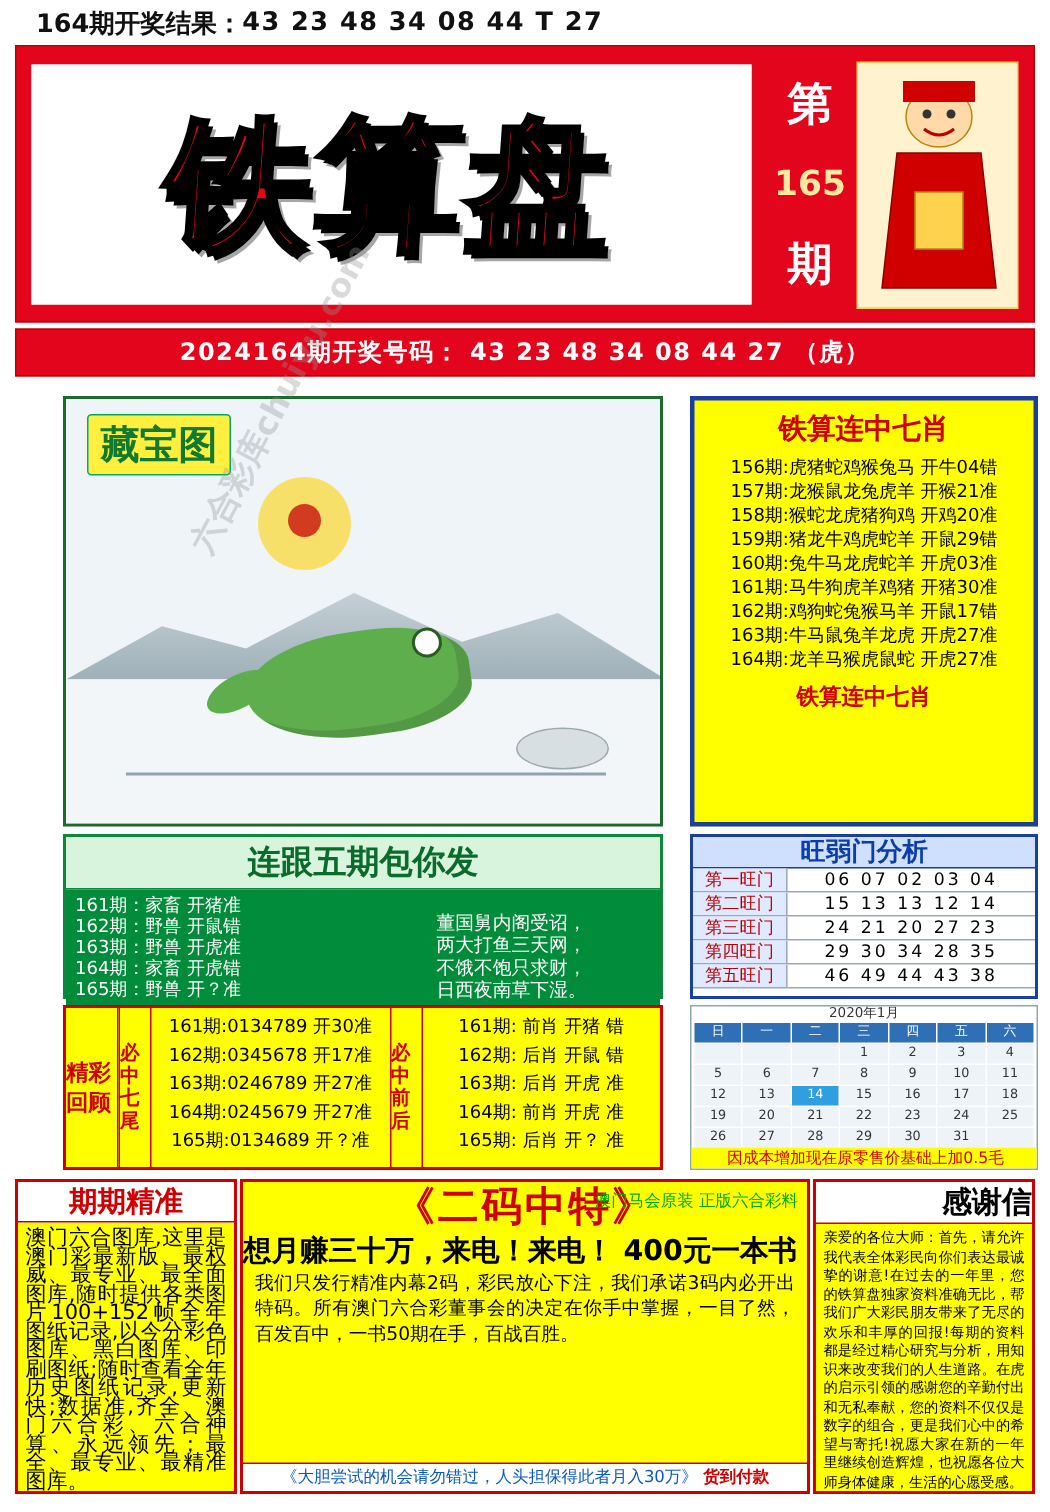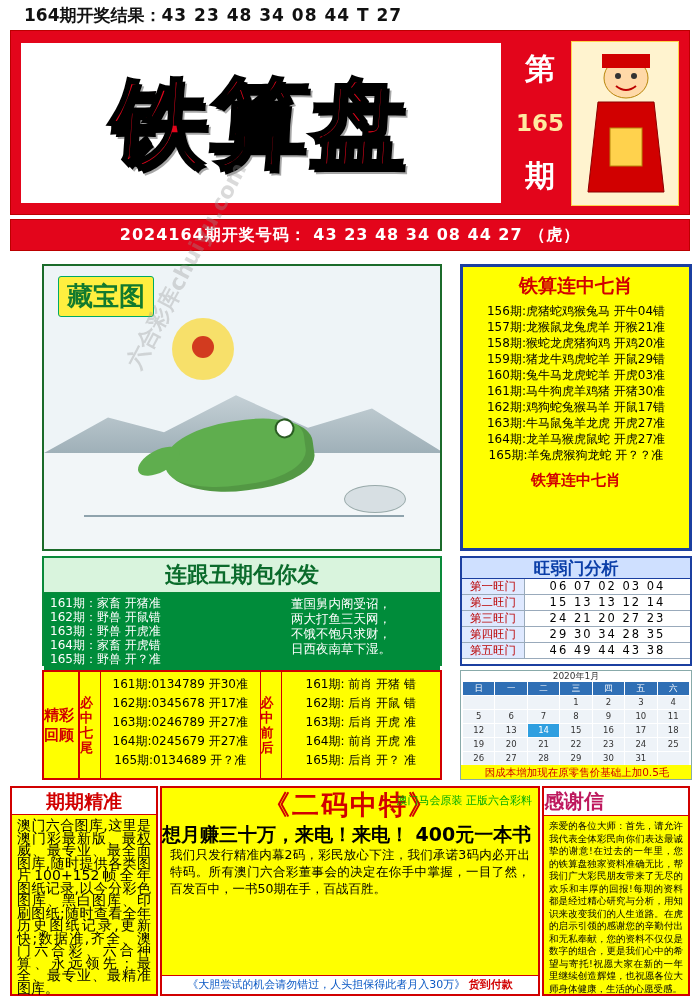--- a/index.html
+++ b/index.html
@@ -99,21 +99,21 @@
     position:absolute;left:42px;top:556px;width:400px;height:110px;
     background:#ffffff;border:2px solid #0a8a3a;box-sizing:border-box;
   }
   .liangen-title{
     text-align:center;font-size:22px;font-weight:bold;color:#0a6b2b;
     background:#d9f4dd;padding:2px 0;border-bottom:1px solid #0a8a3a;
   }
   .liangen-body{display:flex;height:78px;}
   .lg-left{width:50%;background:#008c3a;color:#fff;padding:3px 6px;box-sizing:border-box;}
   .lg-left div{font-size:12px;line-height:14px;white-space:nowrap;}
-  .lg-right{width:50%;background:#008c3a;color:#fff;padding:3px 6px;box-sizing:border-box;text-align:center;}
+  .lg-right{width:50%;background:#008c3a;color:#fff;padding:14px 6px;box-sizing:border-box;text-align:center;}
   .lg-right div{font-size:12.5px;line-height:15px;white-space:nowrap;}
 
   
   .wangruo{
     position:absolute;left:460px;top:556px;width:232px;height:110px;
     background:#ffffff;border:2px solid #1b3fa0;box-sizing:border-box;
   }
   .wr-title{
     text-align:center;font-size:17px;font-weight:bold;color:#0b3ea8;
     background:#cfe0ff;border-bottom:1px solid #1b3fa0;line-height:20px;
@@ -184,21 +184,21 @@
     background:#ffffff;color:#0a58c4;font-size:11px;text-align:center;line-height:18px;
     border-top:1px solid #d10000;
   }
   .bm-foot .pay{color:#d10000;font-weight:bold;}
 
   .bt-right{
     position:absolute;left:542px;top:786px;width:148px;height:210px;
     background:#ffff00;border:2px solid #d10000;box-sizing:border-box;
   }
   .bt-right .h{
-    text-align:left;font-size:20px;font-weight:bold;color:#be185d;
+    text-align:right;font-size:20px;font-weight:bold;color:#000000;
     background:#ffffff;border-bottom:1px solid #d10000;line-height:27px;
   }
   .bt-right .p{font-size:9.5px;line-height:12.5px;color:#000;padding:4px 5px;text-align:justify;}
 
   
   .sun{position:absolute;left:128px;top:52px;width:62px;height:62px;border-radius:50%;background:#f7e06a;}
   .sun .core{position:absolute;left:20px;top:18px;width:22px;height:22px;border-radius:50%;background:#d23b1f;}
   .hill{position:absolute;left:0;bottom:96px;width:400px;height:74px;
     background:linear-gradient(180deg,#cfd9de,#9fb0b8);clip-path:polygon(0% 100%,16% 52%,30% 72%,48% 22%,66% 66%,82% 40%,100% 100%);}
   .ground{position:absolute;left:0;bottom:0;width:400px;height:100px;background:#f2f6f8;}
@@ -265,21 +265,20 @@
     <div class="qixiao-list">
       <div>156期:虎猪蛇鸡猴兔马 开牛04错</div>
       <div>157期:龙猴鼠龙兔虎羊 开猴21准</div>
       <div>158期:猴蛇龙虎猪狗鸡 开鸡20准</div>
       <div>159期:猪龙牛鸡虎蛇羊 开鼠29错</div>
       <div>160期:兔牛马龙虎蛇羊 开虎03准</div>
       <div>161期:马牛狗虎羊鸡猪 开猪30准</div>
       <div>162期:鸡狗蛇兔猴马羊 开鼠17错</div>
       <div>163期:牛马鼠兔羊龙虎 开虎27准</div>
       <div>164期:龙羊马猴虎鼠蛇 开虎27准</div>
-      <div>165期:羊兔虎猴狗龙蛇 开？？准</div>
     </div>
     <div class="qixiao-foot">铁算连中七肖</div>
   </div>
 
   <div class="liangen">
     <div class="liangen-title">连跟五期包你发</div>
     <div class="liangen-body">
       <div class="lg-left">
         <div>161期：家畜  开猪准</div>
         <div>162期：野兽  开鼠错</div>

